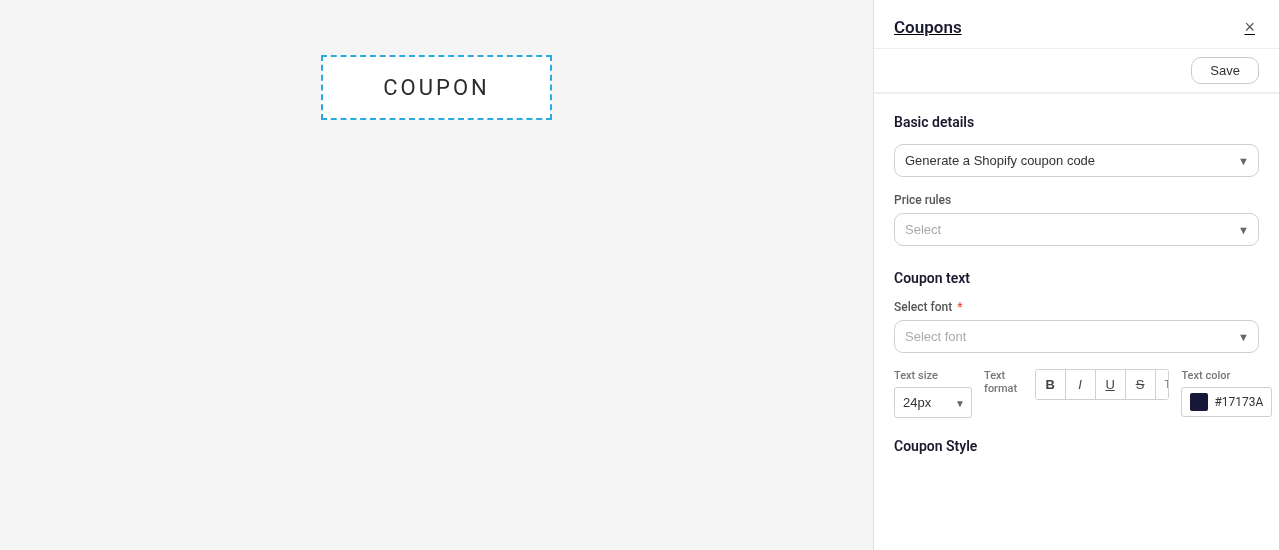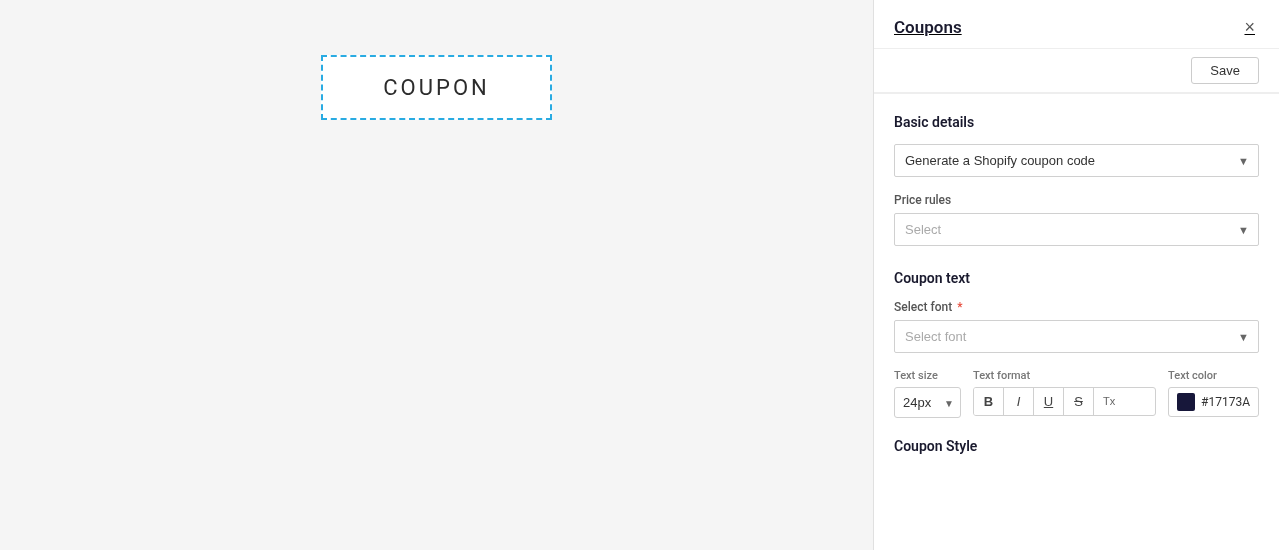--- a/index.html
+++ b/index.html
@@ -78,21 +78,21 @@
     .panel-toolbar {
       display: flex;
       justify-content: flex-end;
       padding: 8px 20px;
       border-bottom: 1px solid #eee;
     }
 
     .save-btn {
       background: #fff;
       border: 1px solid #ccc;
-      border-radius: 3px;
+      border-radius: 10px;
       padding: 5px 18px;
       font-size: 13px;
       color: #333;
       cursor: pointer;
     }
 
     .panel-body {
       padding: 0 20px 8px 20px;
       overflow-y: auto;
       flex: 1;
@@ -122,21 +122,21 @@
       position: relative;
       margin-bottom: 16px;
     }
 
     .select-field {
       width: 100%;
       appearance: none;
       -webkit-appearance: none;
       background: #fff;
       border: 1px solid #d0d0d0;
-      border-radius: 2px;
+      border-radius: 9px;
       padding: 8px 32px 8px 10px;
       font-size: 13px;
       color: #333;
       cursor: pointer;
     }
 
     .select-field.placeholder-text {
       color: #aaa;
     }
 
@@ -163,21 +163,20 @@
       margin-top: 14px;
     }
 
     .text-size-group {
       display: flex;
       flex-direction: column;
     }
 
     .text-format-group {
       display: flex;
-      flex-direction: column;
       flex: 1;
     }
 
     .text-color-group {
       display: flex;
       flex-direction: column;
     }
 
     .control-label {
       font-size: 11px;
@@ -195,21 +194,21 @@
     .size-select {
       appearance: none;
       -webkit-appearance: none;
       background: #fff;
       border: 1px solid #d0d0d0;
       border-radius: 3px;
       padding: 7px 26px 7px 8px;
       font-size: 13px;
       color: #333;
       cursor: pointer;
-      width: 67px;
+      width: 78px;
     }
 
     .size-arrow {
       position: absolute;
       right: 7px;
       top: 50%;
       transform: translateY(-50%);
       pointer-events: none;
       color: #666;
       font-size: 10px;

